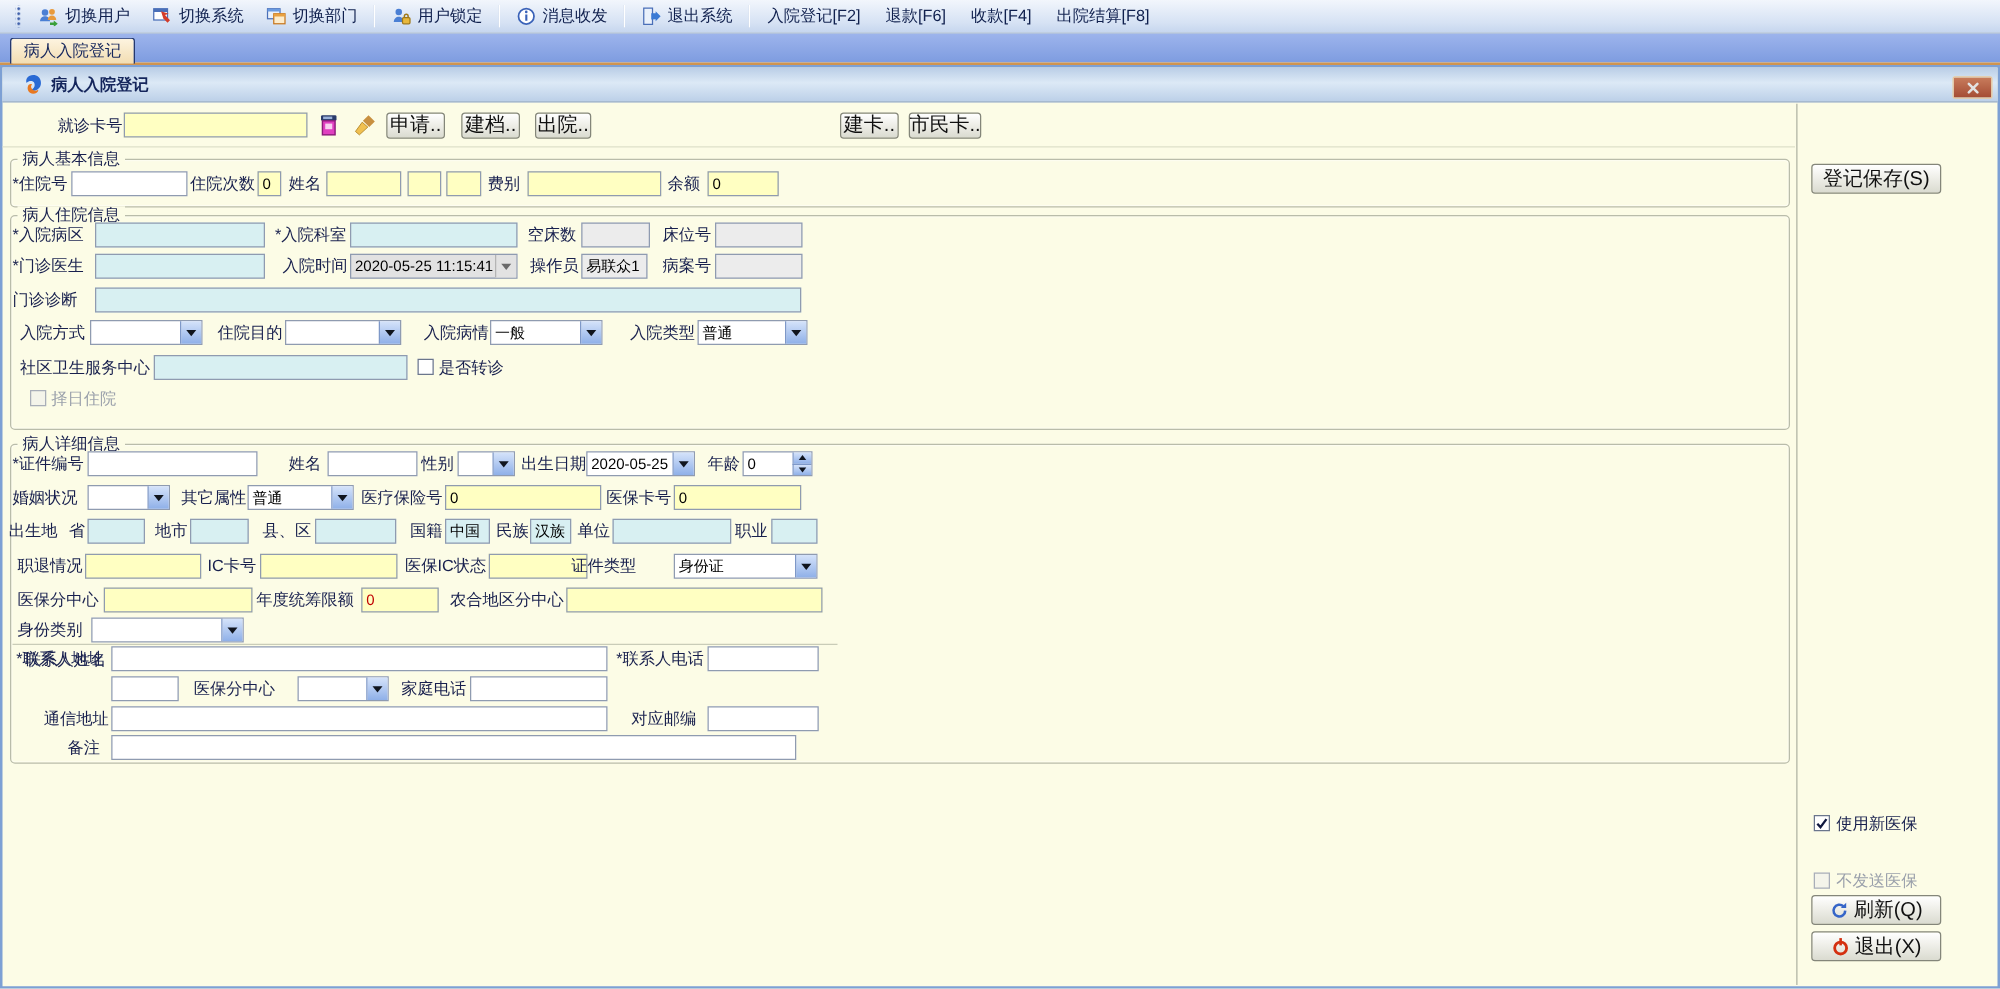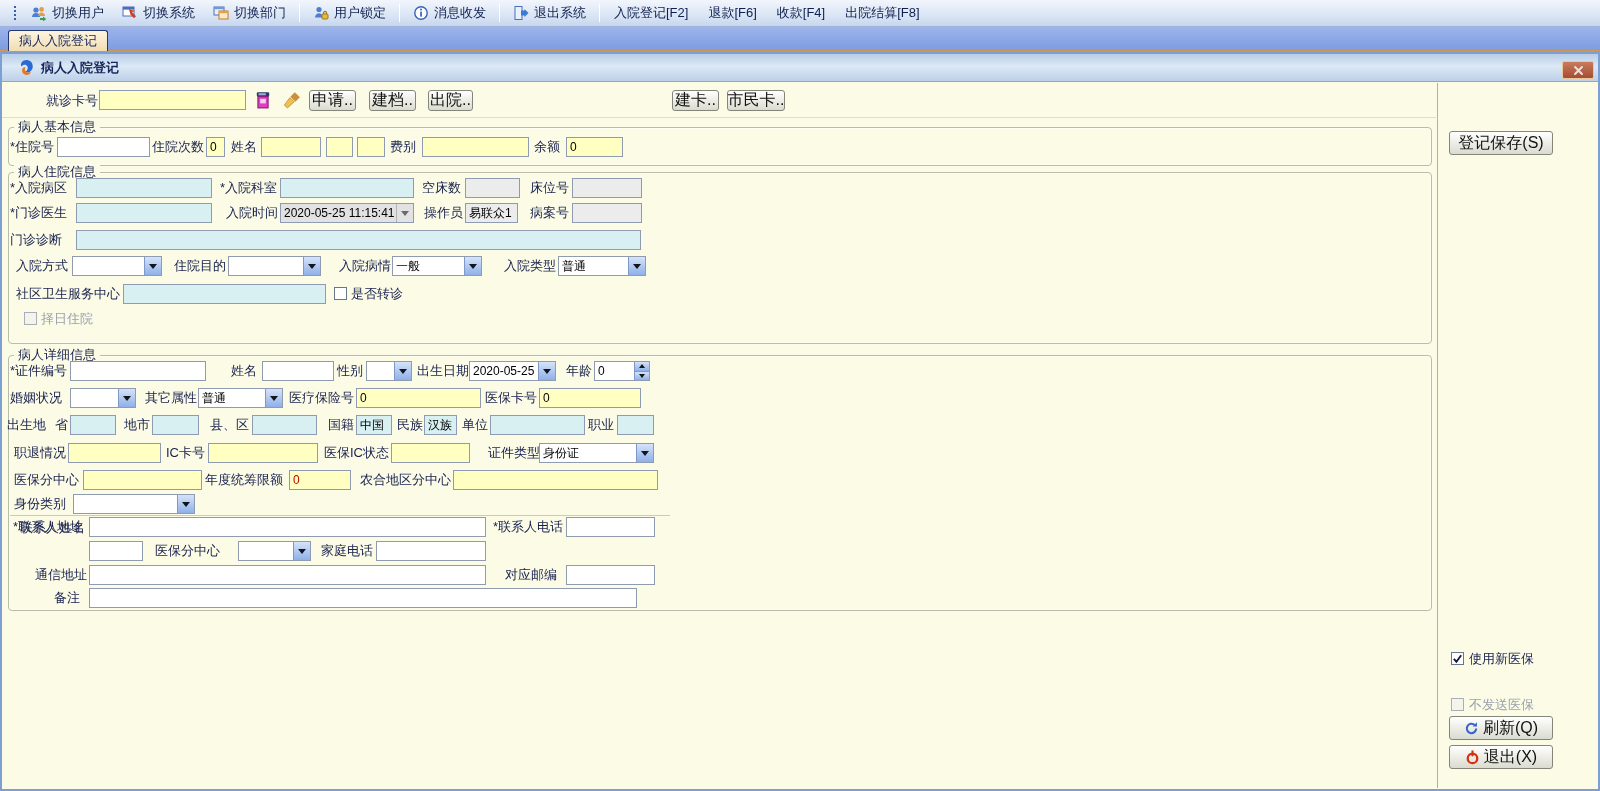--- a/index.html
+++ b/index.html
@@ -350,21 +350,21 @@
   <input class="inp cyan" style="left: 490px; top: 415px; width: 95px;">
   <span class="lbl" style="left:588px;top:415px;">职业</span>
   <input class="inp cyan" style="left: 617px; top: 415px; width: 37px;">
 
   <span class="lbl" style="left:14px;top:443px;">职退情况</span>
   <input class="inp yellow" style="left: 68px; top: 443px; width: 93px;">
   <span class="lbl" style="left:166px;top:443px;">IC卡号</span>
   <input class="inp yellow" style="left: 208px; top: 443px; width: 110px;">
   <span class="lbl" style="left:324px;top:443px;">医保IC状态</span>
   <input class="inp yellow" style="left: 391px; top: 443px; width: 79px;">
-  <span class="lbl" style="left:488px;top:443px;">证件类型</span>
+  <span class="lbl" style="left:457px;top:443px;">证件类型</span>
   <div class="combo" style="left:539px;top:443px;width:115px;">
     <span class="ctext">身份证</span>
     <span class="cbtn">
         <span class="tri-dn"></span>
       </span>
   </div>
 
   <span class="lbl" style="left:14px;top:470px;">医保分中心</span>
   <input class="inp yellow" style="left: 83px; top: 470px; width: 119px;">
   <span class="lbl" style="left:205px;top:470px;text-align:center;">年度统筹限额</span>

